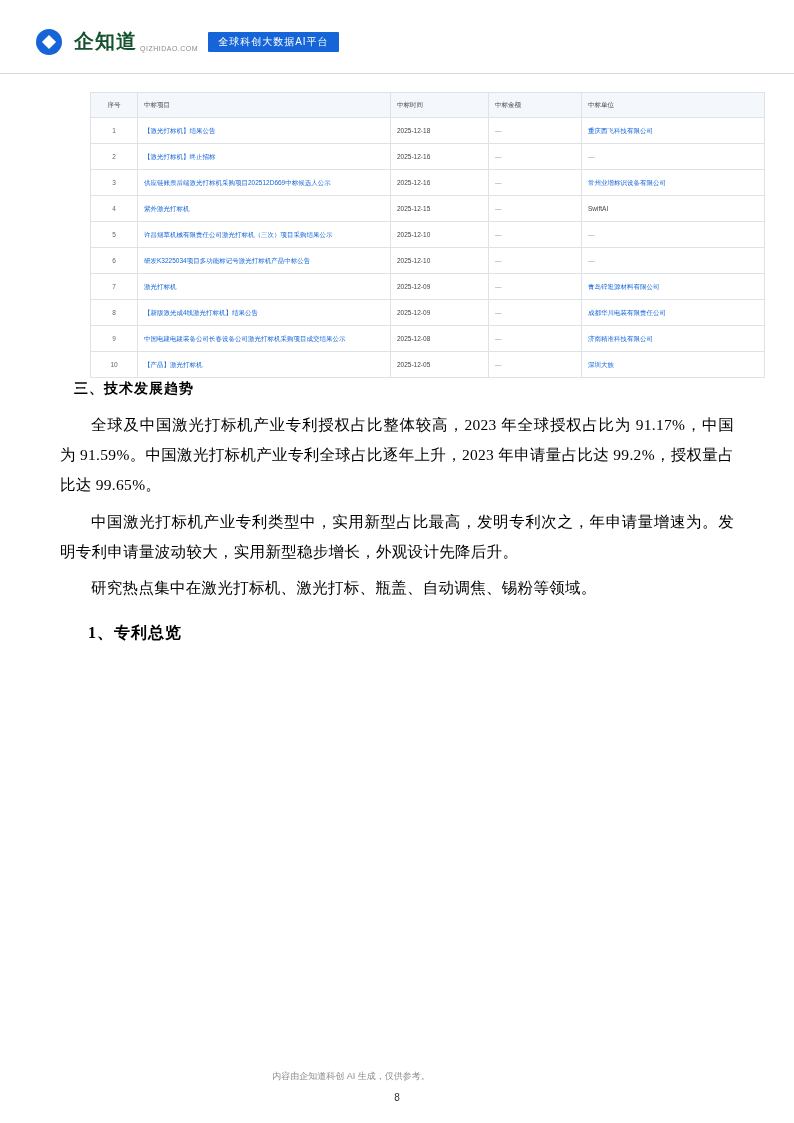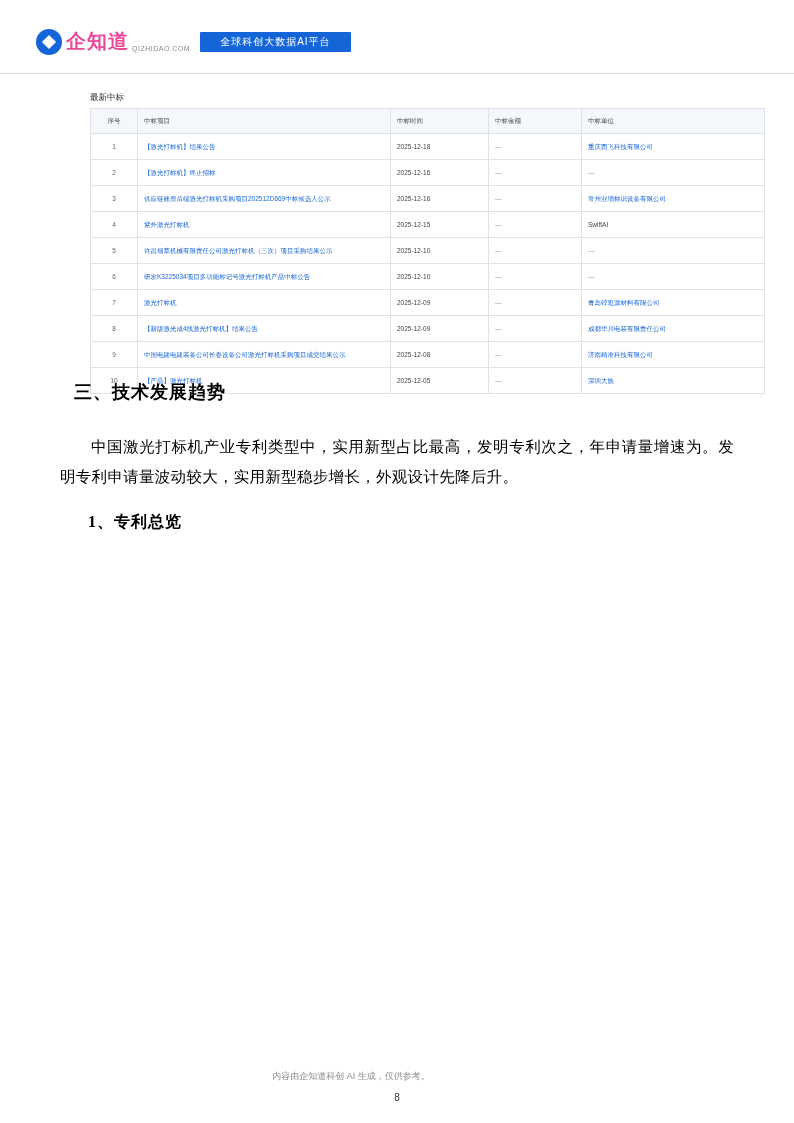--- a/index.html
+++ b/index.html
@@ -53,40 +53,40 @@
     top: 8px;
     width: 10px;
     height: 10px;
     background: #ffffff;
     transform: rotate(45deg);
   }
   .logo-text {
     font-family: "Liberation Sans", sans-serif;
     font-size: 20px;
     font-weight: bold;
-    color: #ec4899;
-    margin-left: 4px;
+    color: #14532d;
+    margin-left: 12px;
     letter-spacing: 1px;
   }
   .logo-sub {
     font-family: "Liberation Sans", sans-serif;
     font-size: 7px;
     color: #8a8a8a;
     margin-left: 3px;
     letter-spacing: 0.5px;
     align-self: flex-end;
     padding-bottom: 3px;
   }
   .logo-tag {
     margin-left: 10px;
     background: #1565d8;
     color: #ffffff;
     font-family: "Liberation Sans", sans-serif;
     font-size: 10px;
-    padding: 3px 20px;
+    padding: 3px 10px;
     letter-spacing: 1px;
     border-radius: 1px;
   }
   
   .table-block {
     position: absolute;
     left: 90px;
     top: 92px;
     width: 615px;
   }
@@ -134,23 +134,23 @@
   .dash { color: #999; }
   
   .content {
     position: absolute;
     left: 60px;
     top: 380px;
     width: 674px;
   }
   h2.section {
     font-family: "Liberation Serif", serif;
-    font-size: 18px;
+    font-size: 14px;
     font-weight: bold;
-    margin: 0 0 28px 14px;
+    margin: 0 0 12px 14px;
     letter-spacing: 1px;
   }
   p.para {
     font-size: 15.5px;
     line-height: 1.95;
     margin: 0 0 6px 0;
     text-indent: 2em;
     text-align: justify;
     letter-spacing: 0.3px;
   }
@@ -191,21 +191,20 @@
   <div class="header">
     <div class="logo-wrap">
       <span class="logo-mark"></span>
       <span class="logo-text">企知道</span>
       <span class="logo-sub">QIZHIDAO.COM</span>
       <span class="logo-tag">全球科创大数据AI平台</span>
     </div>
   </div>
 
   <div class="table-block">
-    <div class="table-caption">最新中标</div>
     <table class="bids">
       <thead>
         <tr>
           <th class="col-no">序号</th>
           <th class="col-proj">中标项目</th>
           <th class="col-time">中标时间</th>
           <th class="col-amt">中标金额</th>
           <th class="col-unit">中标单位</th>
         </tr>
       </thead>
@@ -279,20 +278,22 @@
           <td>2025-12-05</td>
           <td class="dash">—</td>
           <td class="unit-lnk">深圳大族</td>
         </tr>
       </tbody>
     </table>
   </div>
 
   <div class="content">
     <h2 class="section">三、技术发展趋势</h2>
+    <p class="para">全球及中国激光打标机产业专利授权占比整体较高，2023 年全球授权占比为 91.17%，中国为 91.59%。中国激光打标机产业专利全球占比逐年上升，2023 年申请量占比达 99.2%，授权量占比达 99.65%。</p>
     <p class="para">中国激光打标机产业专利类型中，实用新型占比最高，发明专利次之，年申请量增速为。发明专利申请量波动较大，实用新型稳步增长，外观设计先降后升。</p>
+    <p class="para">研究热点集中在激光打标机、激光打标、瓶盖、自动调焦、锡粉等领域。</p>
     <h3 class="subsection">1、专利总览</h3>
   </div>
 
   <div class="footer-note">内容由企知道科创 AI 生成，仅供参考。</div>
   <div class="page-num">8</div>
 
 </div>
 
 </body></html>

